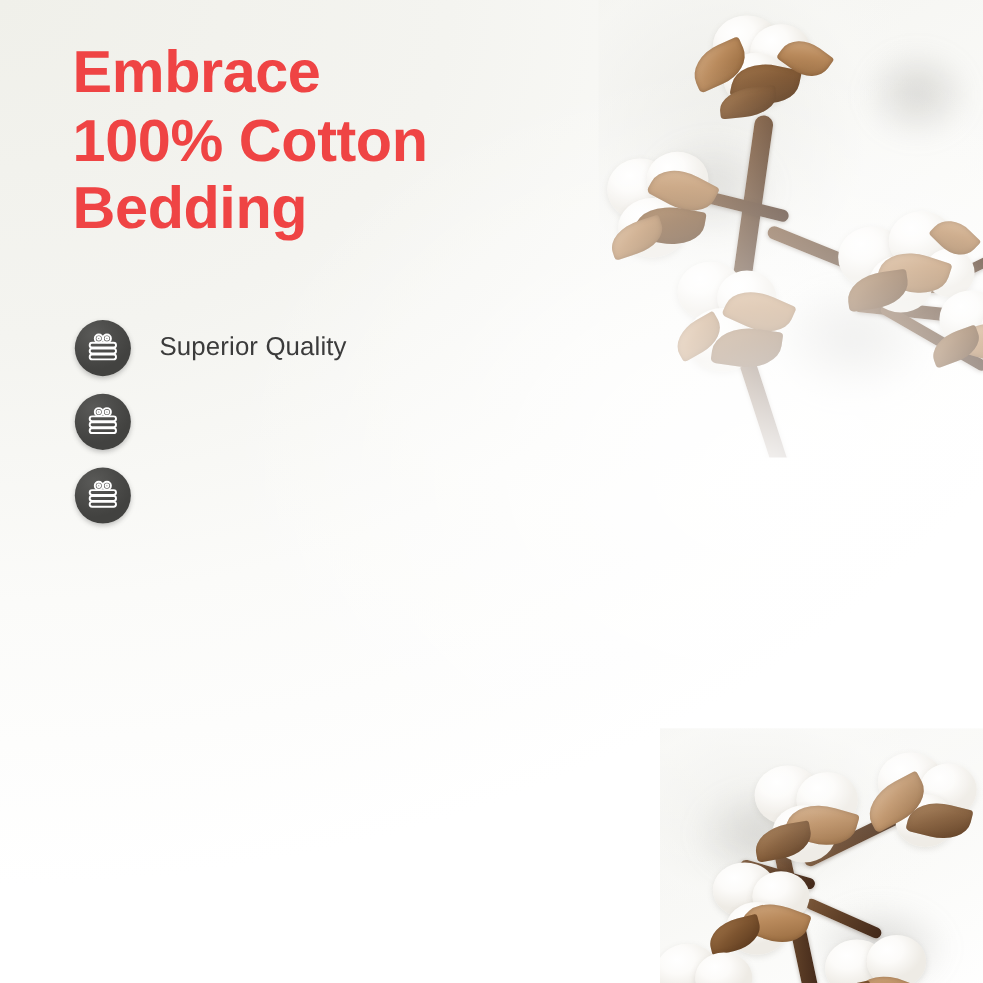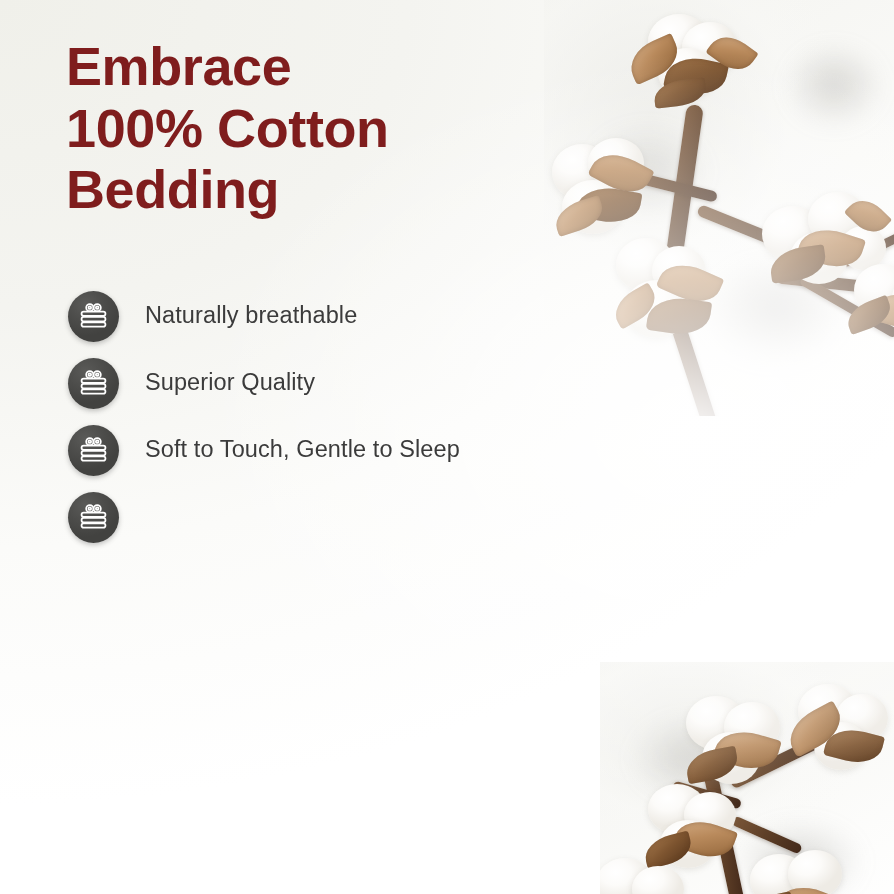--- a/index.html
+++ b/index.html
@@ -89,21 +89,21 @@
     box-shadow: 0 1px 4px rgba(60,40,24,0.35);
   }
 
   
   .heading {
     position: absolute;
     left: 66px;
     top: 36px;
     width: 470px;
     margin: 0;
-    color: #7f1d1d;
+    color: #ef4444;
     font-size: 54px;
     line-height: 1.14;
     font-weight: 700;
     letter-spacing: -0.4px;
     white-space: pre-line;
   }
 
   
   .feature-list {
     position: absolute;
@@ -264,34 +264,20 @@
   </div>
 
   <div class="bg-sheen"></div>
 
   <h1 class="heading">Embrace
 100% Cotton
 Bedding</h1>
 
   <ul class="feature-list">
 
-    <li class="feature-row">
-      <span class="badge">
-        <svg width="33" height="33" viewBox="0 0 32 32" fill="none" stroke="#ffffff" stroke-width="1.7" stroke-linecap="round" stroke-linejoin="round" aria-hidden="true">
-          <circle cx="12.4" cy="7.4" r="3.5"></circle>
-            <circle cx="12.4" cy="7.4" r="1.3"></circle>
-          <circle cx="19.6" cy="7.4" r="3.5"></circle>
-            <circle cx="19.6" cy="7.4" r="1.3"></circle>
-          <rect x="4.4" y="11.2" width="23.2" height="4.3" rx="2.15"></rect>
-          <rect x="4.4" y="16.4" width="23.2" height="4.3" rx="2.15"></rect>
-          <rect x="4.4" y="21.6" width="23.2" height="4.3" rx="2.15"></rect>
-        </svg>
-      </span>
-      <span class="feature-label">Naturally breathable</span>
-    </li>
 
 
     <li class="feature-row">
       <span class="badge">
         <svg width="33" height="33" viewBox="0 0 32 32" fill="none" stroke="#ffffff" stroke-width="1.7" stroke-linecap="round" stroke-linejoin="round" aria-hidden="true">
           <circle cx="12.4" cy="7.4" r="3.5"></circle>
             <circle cx="12.4" cy="7.4" r="1.3"></circle>
           <circle cx="19.6" cy="7.4" r="3.5"></circle>
             <circle cx="19.6" cy="7.4" r="1.3"></circle>
           <rect x="4.4" y="11.2" width="23.2" height="4.3" rx="2.15"></rect>
@@ -308,21 +294,20 @@
         <svg width="33" height="33" viewBox="0 0 32 32" fill="none" stroke="#ffffff" stroke-width="1.7" stroke-linecap="round" stroke-linejoin="round" aria-hidden="true">
           <circle cx="12.4" cy="7.4" r="3.5"></circle>
             <circle cx="12.4" cy="7.4" r="1.3"></circle>
           <circle cx="19.6" cy="7.4" r="3.5"></circle>
             <circle cx="19.6" cy="7.4" r="1.3"></circle>
           <rect x="4.4" y="11.2" width="23.2" height="4.3" rx="2.15"></rect>
           <rect x="4.4" y="16.4" width="23.2" height="4.3" rx="2.15"></rect>
           <rect x="4.4" y="21.6" width="23.2" height="4.3" rx="2.15"></rect>
         </svg>
       </span>
-      <span class="feature-label">Soft to Touch, Gentle to Sleep</span>
     </li>
 
     <li class="feature-row">
       <span class="badge">
         <svg width="33" height="33" viewBox="0 0 32 32" fill="none" stroke="#ffffff" stroke-width="1.7" stroke-linecap="round" stroke-linejoin="round" aria-hidden="true">
           <circle cx="12.4" cy="7.4" r="3.5"></circle>
             <circle cx="12.4" cy="7.4" r="1.3"></circle>
           <circle cx="19.6" cy="7.4" r="3.5"></circle>
             <circle cx="19.6" cy="7.4" r="1.3"></circle>
           <rect x="4.4" y="11.2" width="23.2" height="4.3" rx="2.15"></rect>

